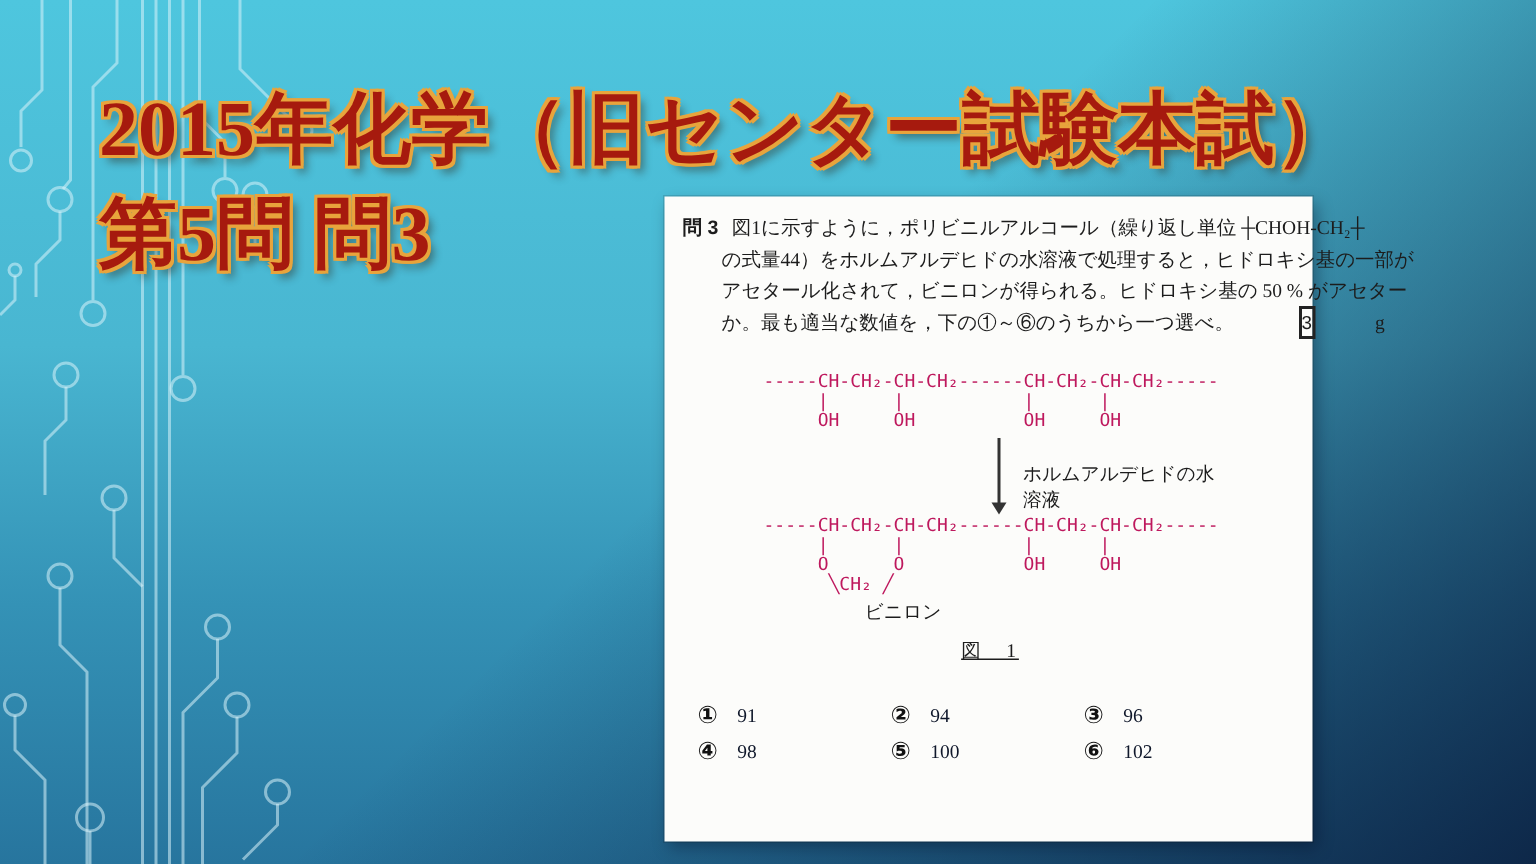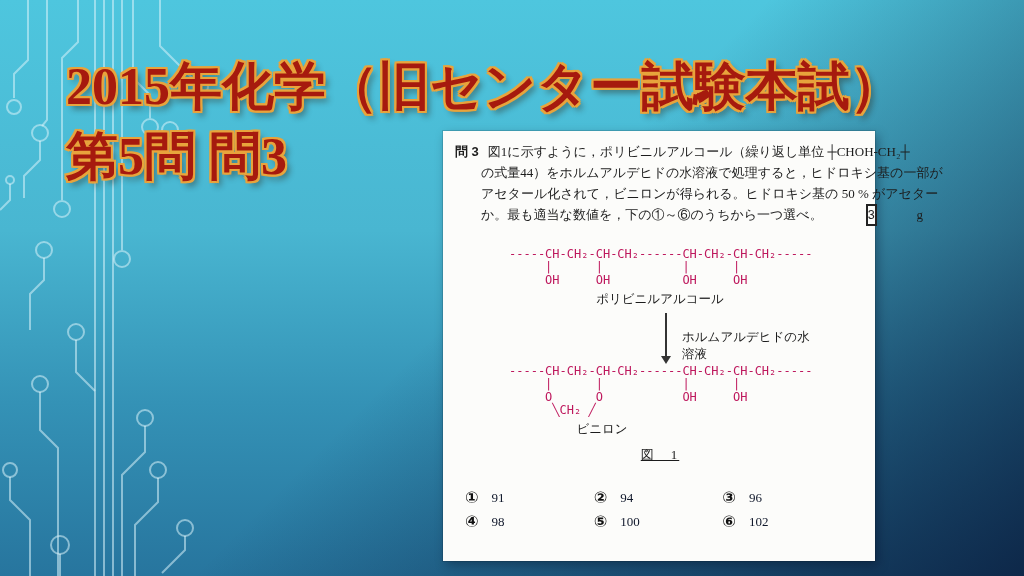--- a/index.html
+++ b/index.html
@@ -141,21 +141,20 @@
       <span>か。最も適当な数値を，下の①～⑥のうちから一つ選べ。</span>
       <span class="answer-box">3</span>
       <span>g</span>
     </div>
   </div>
 
   <div class="struct-wrap">
     <pre class="structure">-----CH-CH₂-CH-CH₂------CH-CH₂-CH-CH₂-----
      |      |           |      |
      OH     OH          OH     OH</pre>
-    <div class="struct-label">ポリビニルアルコール</div>
 
     <div class="arrow-row">
       <div class="arrow-stem"></div>
       <div class="arrow-head"></div>
       <div class="arrow-label">ホルムアルデヒドの水溶液</div>
     </div>
 
     <pre class="structure">-----CH-CH₂-CH-CH₂------CH-CH₂-CH-CH₂-----
      |      |           |      |
      O      O           OH     OH

